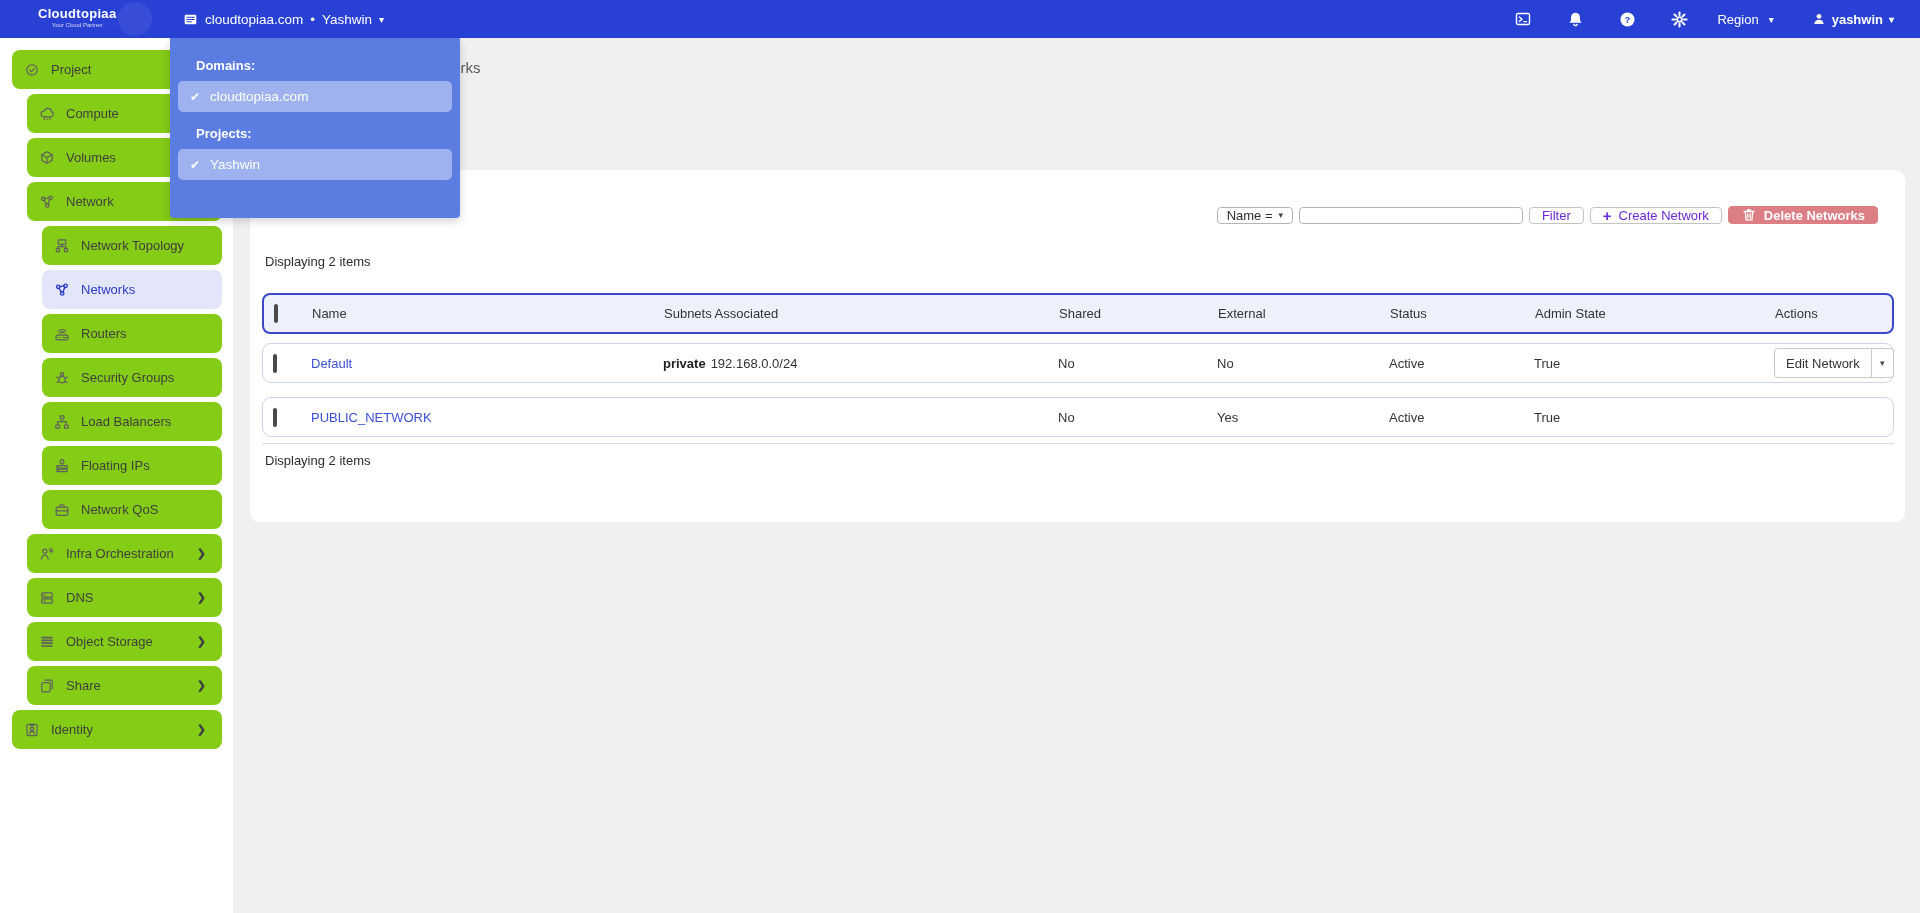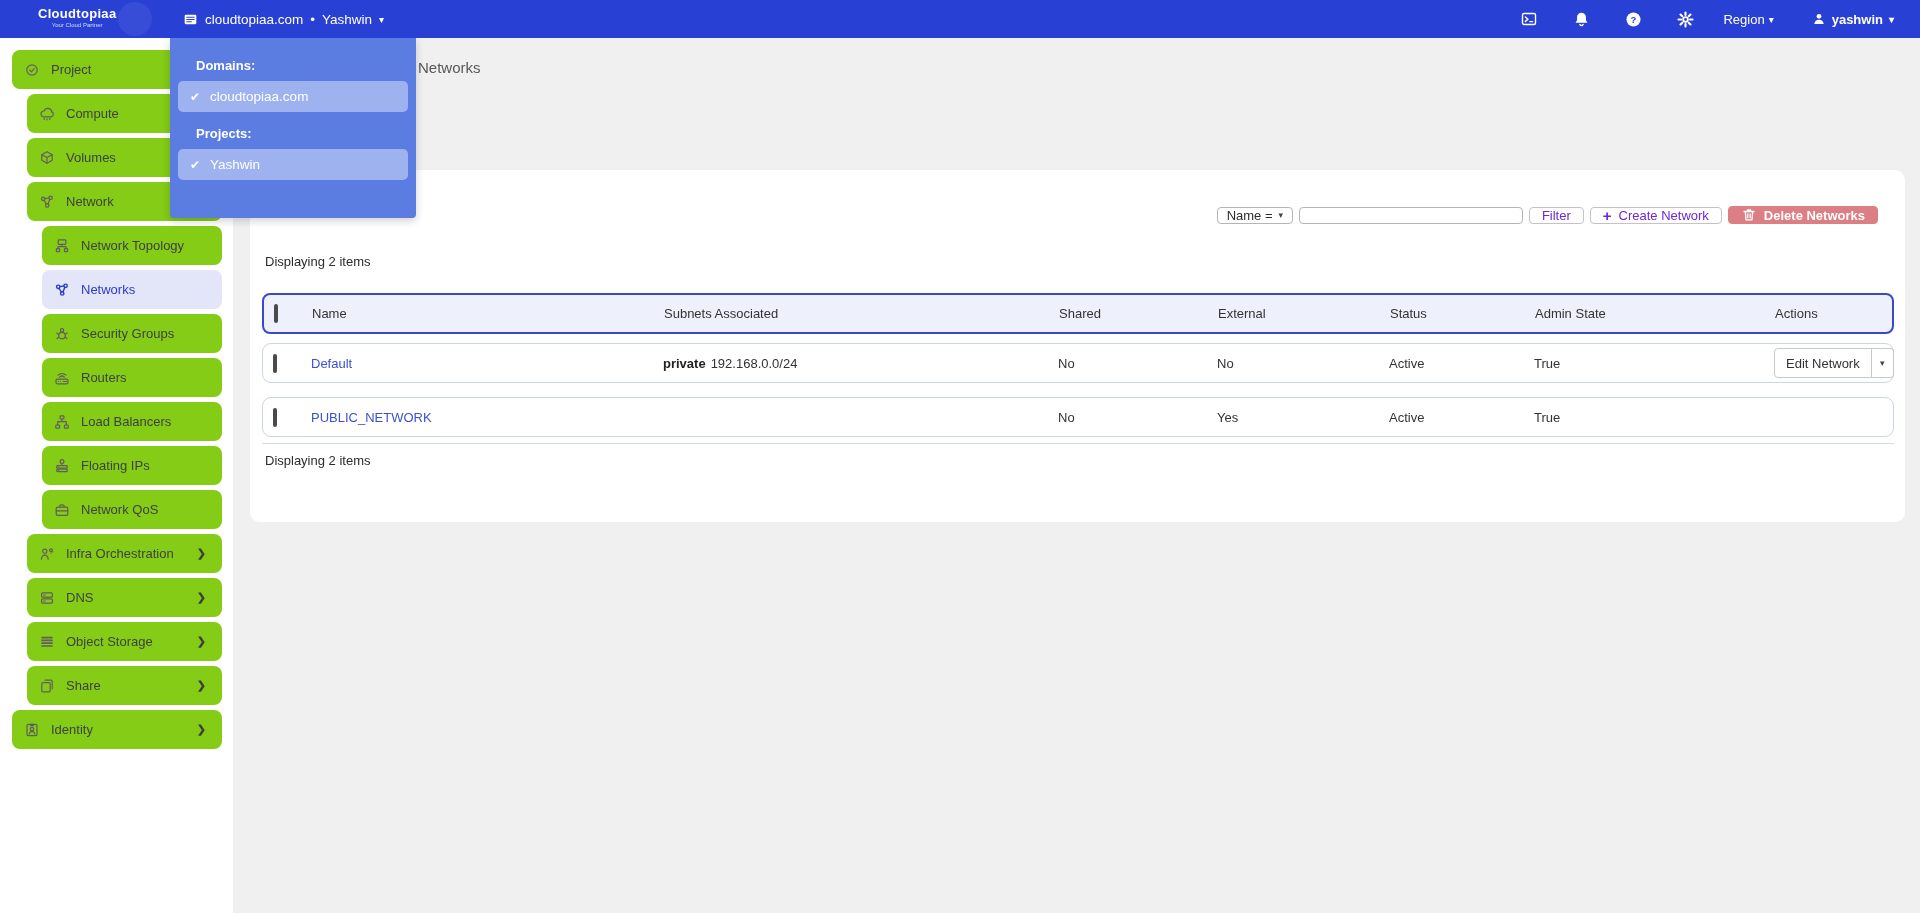--- a/index.html
+++ b/index.html
@@ -9,27 +9,27 @@
   
   .navbar { position:absolute; left:0; top:0; width:1920px; height:38px; background:#2840d4; z-index:100;padding-left:24px; }
   .brand { position:absolute; left:38px; top:6px; text-align:center; }
   .brand-name { font-size:13px; font-weight:bold; color:#fff; letter-spacing:.3px; }
   .brand-tagline { font-size:6px; color:rgba(255,255,255,.78); margin-top:1px; }
   .brand-bubble { position:absolute; left:118px; top:2px; width:34px; height:34px; border-radius:50%; background:rgba(255,255,255,.07); }
   .switcher { position:absolute; left:183px; top:0; height:38px; display:flex; align-items:center; gap:7px; color:#fff; font-size:13.5px; cursor:pointer; }
   .switcher .caret { font-size:10px; }
   .nav-right { position:absolute; right:26px; top:0; height:38px; display:flex; align-items:center; color:#fff; }
   .nav-icon-btn { width:20px; height:20px; margin-left:32px; display:flex; align-items:center; justify-content:center; cursor:pointer; color:#fff; }
-  .nav-text-btn { display:flex; align-items:center; gap:4px; font-size:13px; cursor:pointer; }
+  .nav-text-btn { display:flex; align-items:center; gap:10px; font-size:13px; cursor:pointer; }
   .region-btn { margin-left:28px; }
   .user-btn { margin-left:38px; font-weight:bold; gap:6px; }
   .nav-caret { font-size:10px; }
 
   
-  .dropdown-panel { position:absolute; left:170px; top:38px; width:246px; min-height:170px; background:#5b7ce1;
+  .dropdown-panel { position:absolute; left:170px; top:38px; width:290px; min-height:170px; background:#5b7ce1;
     z-index:90; border-radius:0 0 4px 4px; box-shadow:0 3px 9px rgba(0,0,0,.18); padding:14px 8px 24px; }
   .dd-label { color:#fff; font-weight:bold; font-size:13px; margin:6px 0 8px 18px; }
   .dd-item { background:#9db2ef; border-radius:5px; height:31px; display:flex; align-items:center; gap:10px;
     padding:0 12px; color:#fff; font-size:13.5px; margin-bottom:14px; cursor:pointer; }
   .dd-check { font-size:12px; }
 
   
   .sidebar { position:absolute; left:0; top:38px; width:233px; bottom:0; background:#fff; padding-top:12px; z-index:10; }
   .side-item { height:39px; margin-bottom:5px; border-radius:8px; background:#84cc16; display:flex; align-items:center;
     gap:11px; padding:0 12px; font-size:13px; color:#3f3f3f; cursor:pointer; }
@@ -213,36 +213,36 @@
           <circle cx="11.6" cy="3.8" r="1.7"></circle>
           <circle cx="8.2" cy="11.4" r="1.7"></circle>
           <path d="M5 6.3l2.4 3.5M10.8 5.3L9 9.9M5.9 4.6l4-.6"></path>
         </svg>
       </span>
       <span>Networks</span>
     </div>
     <div class="side-item lvl2">
       <span class="s-icon">
         <svg width="16" height="16" viewBox="0 0 16 16" fill="none" stroke="currentColor" stroke-width="1.2" stroke-linecap="round" stroke-linejoin="round">
+          <rect x="2" y="9.2" width="12" height="4.6" rx="1.2"></rect>
+          <path d="M5.6 7.2a3.4 3.4 0 0 1 4.8 0M4 5.1a6 6 0 0 1 8 0"></path>
+          <path d="M4.4 11.5h.01M6.4 11.5h.01M9.3 11.5h3.2"></path>
+        </svg>
+      </span>
+      <span>Routers</span>
+    </div>
+    <div class="side-item lvl2">
+      <span class="s-icon">
+        <svg width="16" height="16" viewBox="0 0 16 16" fill="none" stroke="currentColor" stroke-width="1.2" stroke-linecap="round" stroke-linejoin="round">
           <circle cx="8" cy="9.6" r="3.3"></circle>
           <circle cx="8" cy="4.3" r="1.6"></circle>
           <path d="M4.7 8.3l-2-1.2M11.3 8.3l2-1.2M4.9 11.3l-1.8 1.3M11.1 11.3l1.8 1.3"></path>
         </svg>
       </span>
       <span>Security Groups</span>
-    </div>
-    <div class="side-item lvl2">
-      <span class="s-icon">
-        <svg width="16" height="16" viewBox="0 0 16 16" fill="none" stroke="currentColor" stroke-width="1.2" stroke-linecap="round" stroke-linejoin="round">
-          <rect x="2" y="9.2" width="12" height="4.6" rx="1.2"></rect>
-          <path d="M5.6 7.2a3.4 3.4 0 0 1 4.8 0M4 5.1a6 6 0 0 1 8 0"></path>
-          <path d="M4.4 11.5h.01M6.4 11.5h.01M9.3 11.5h3.2"></path>
-        </svg>
-      </span>
-      <span>Routers</span>
     </div>
     <div class="side-item lvl2">
       <span class="s-icon">
         <svg width="16" height="16" viewBox="0 0 16 16" fill="none" stroke="currentColor" stroke-width="1.2" stroke-linecap="round" stroke-linejoin="round">
           <rect x="6.1" y="1.8" width="3.8" height="3.2" rx=".7"></rect>
           <rect x="1.8" y="11" width="3.8" height="3.2" rx=".7"></rect>
           <rect x="10.4" y="11" width="3.8" height="3.2" rx=".7"></rect>
           <path d="M8 5v2.6M8 7.6H3.7V11M8 7.6h4.3V11"></path>
         </svg>
       </span>

